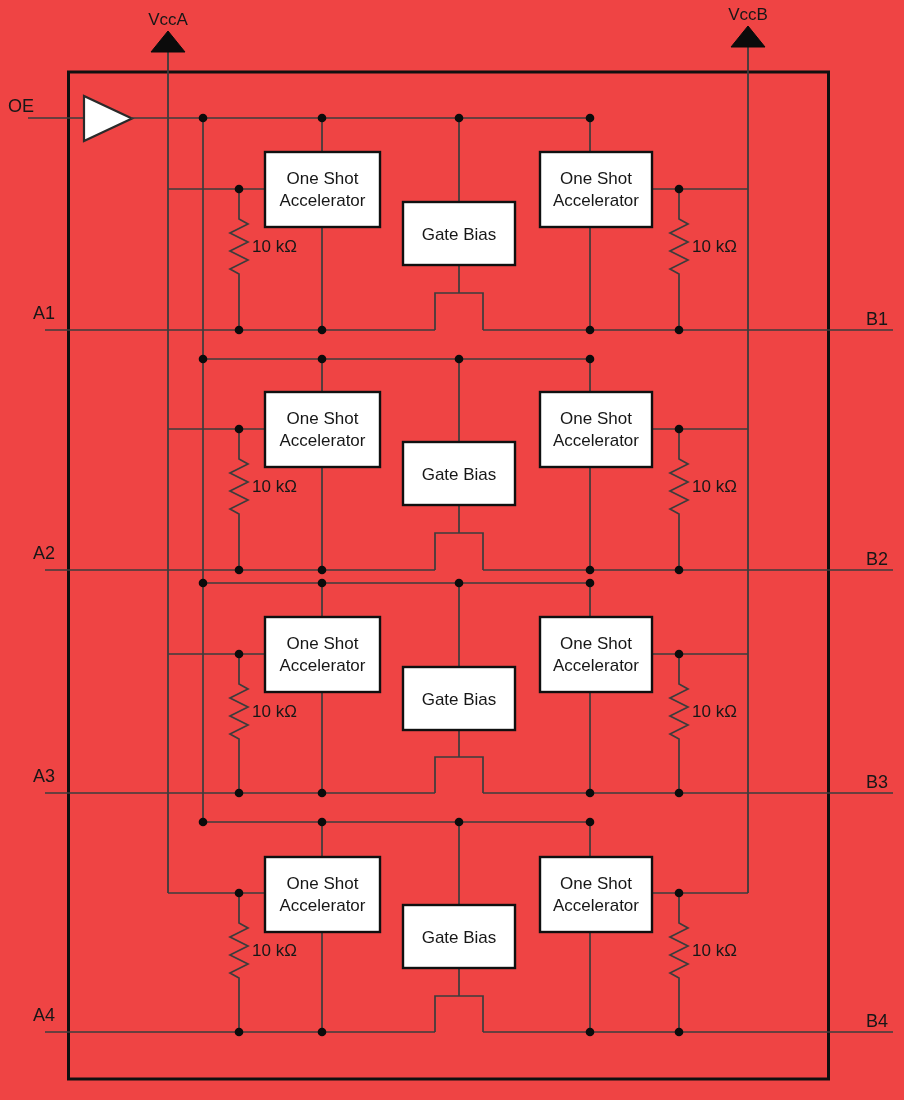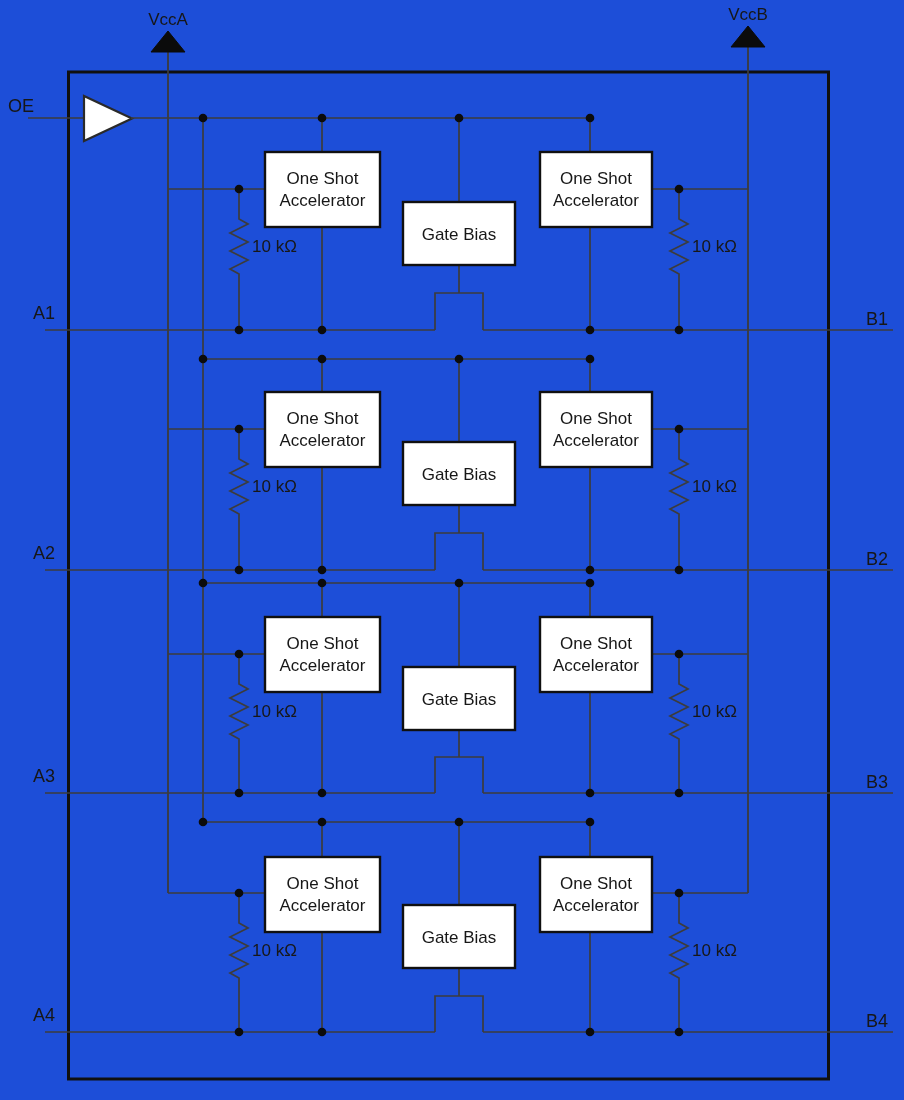--- a/index.html
+++ b/index.html
@@ -1,16 +1,16 @@
 <!DOCTYPE html>
 <html><head>
 <meta charset="utf-8">
 <style>
   html,body{margin:0;padding:0;background:#ffffff;}
-  #stage{position:relative;width:904px;height:1100px;background:#1d4ed8;overflow:hidden;}
+  #stage{position:relative;width:904px;height:1100px;background:#ef4444;overflow:hidden;}
   svg{display:block;}
   .wire{stroke:#3c3c3c;stroke-width:1.7;fill:none;}
   .hat{stroke:#3c3c3c;stroke-width:1.7;fill:none;}
   .rail{stroke:#3c3c3c;stroke-width:1.8;fill:none;}
   .border{fill:none;stroke:#101010;stroke-width:3;}
   .box{fill:#ffffff;stroke:#101010;stroke-width:2.4;}
   .buffer{fill:#ffffff;stroke:#2a2a2a;stroke-width:2.2;stroke-linejoin:miter;}
   .tri{fill:#0b0b0b;stroke:#0b0b0b;}
   .dot{fill:#0b0b0b;stroke:none;}
   .lbl{font-family:"Liberation Sans",sans-serif;font-size:17px;fill:#171717;}

